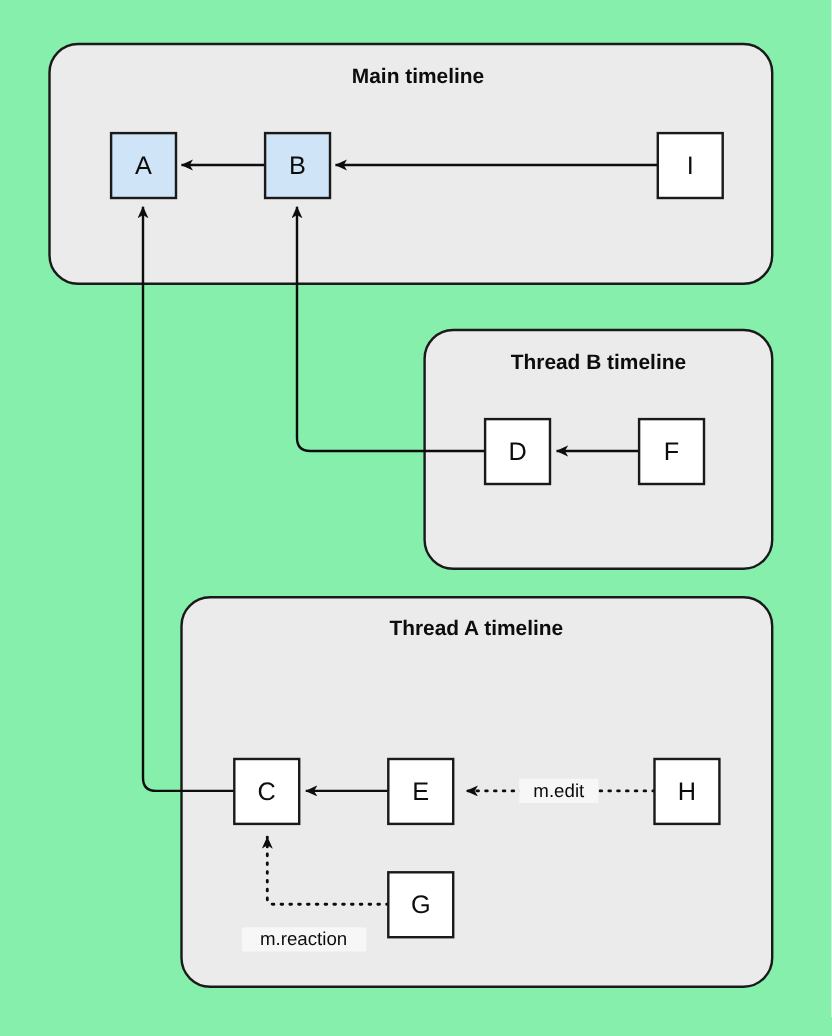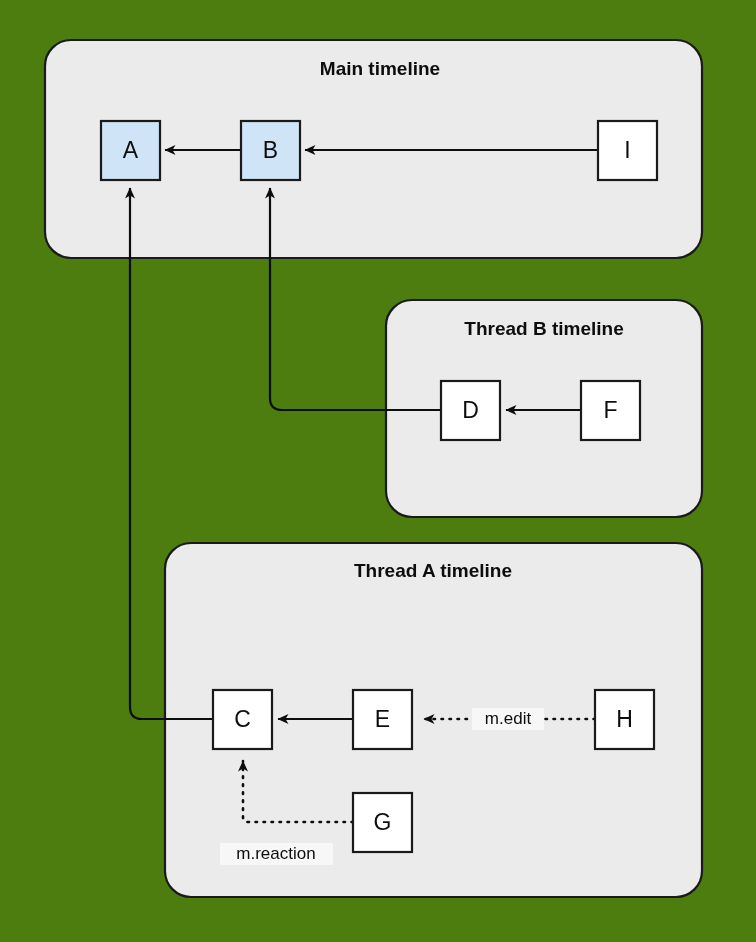--- a/index.html
+++ b/index.html
@@ -4,21 +4,21 @@
 <style>
   html, body {
     margin: 0;
     padding: 0;
     background: #ffffff;
   }
   #canvas {
     position: relative;
     width: 756px;
     height: 942px;
-    background: #4d7c0f;
+    background: #86efac;
     font-family: "Liberation Sans", sans-serif;
     overflow: hidden;
   }
   #diagram-svg {
     position: absolute;
     left: 0;
     top: 0;
     width: 756px;
     height: 942px;
   }

